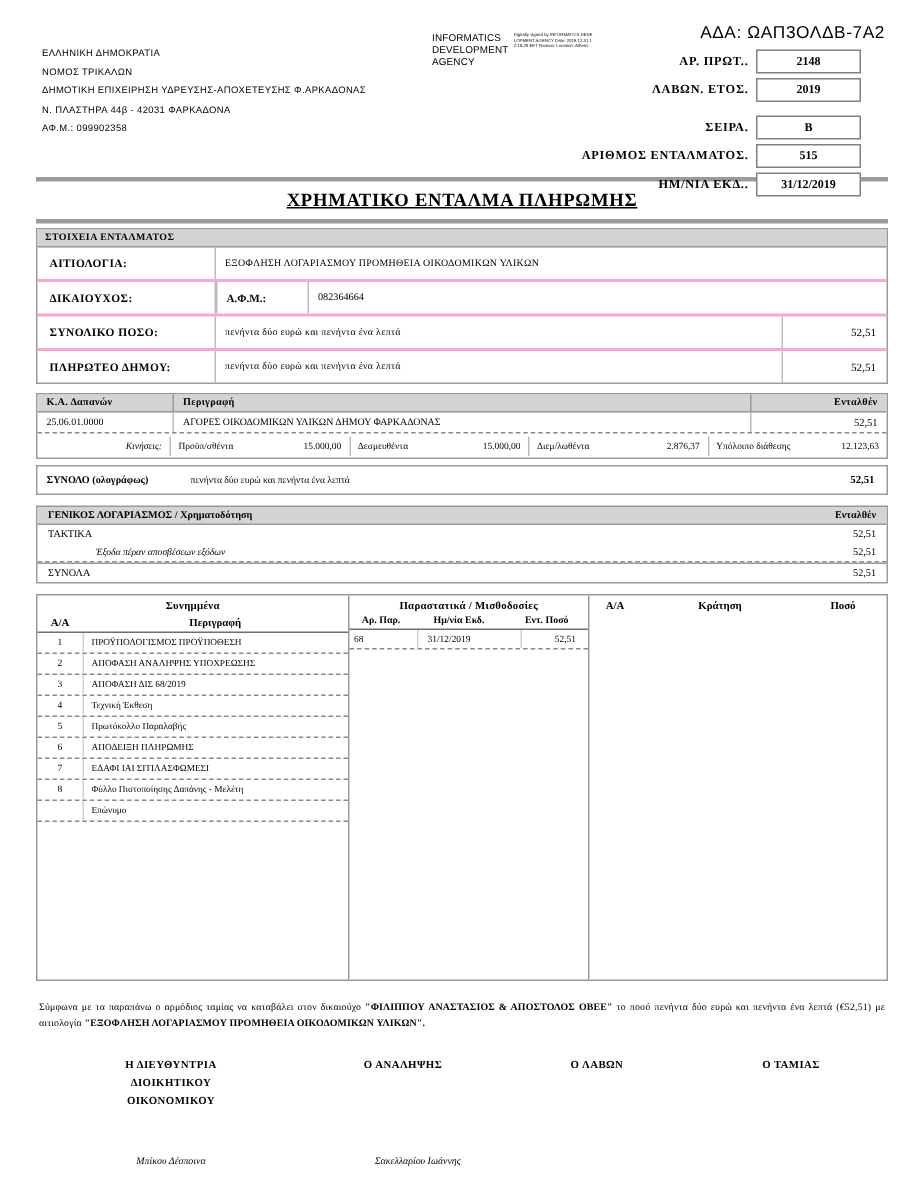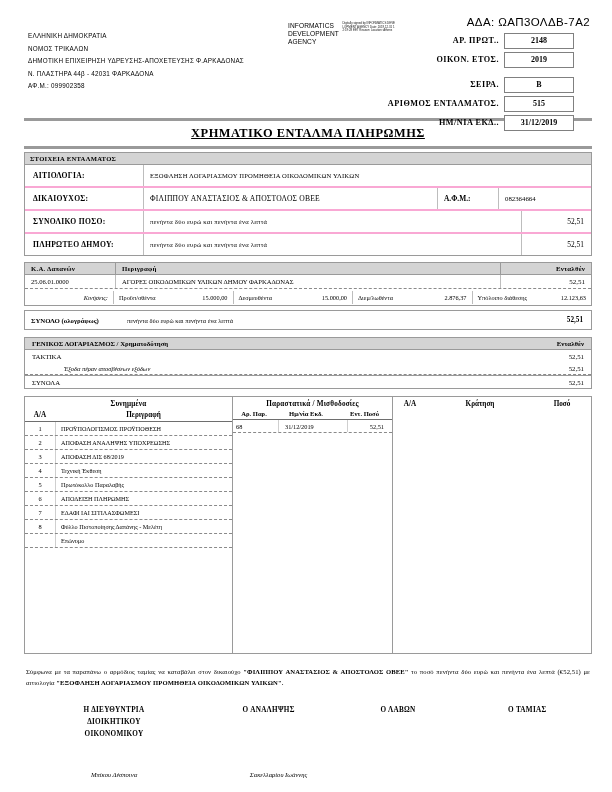--- a/index.html
+++ b/index.html
@@ -313,21 +313,21 @@
       <div class="stamp-title">INFORMATICS DEVELOPMENT AGENCY</div>
       <div class="stamp-body">Digitally signed by INFORMATICS DEVELOPMENT AGENCY Date: 2019.12.31 12:19:28 EET Reason: Location: Athens</div>
     </div>
 
     <div class="hfields">
       <div class="hrow">
         <div class="lbl">ΑΡ. ΠΡΩΤ..</div>
         <div class="hbox">2148</div>
       </div>
       <div class="hrow">
-        <div class="lbl">ΟΙΚΟΝ. ΕΤΟΣ.</div>
+        <div class="lbl">ΛΑΒΩΝ. ΕΤΟΣ.</div>
         <div class="hbox">2019</div>
       </div>
       <div class="hgap"></div>
       <div class="hrow">
         <div class="lbl">ΣΕΙΡΑ.</div>
         <div class="hbox">Β</div>
       </div>
       <div class="hrow">
         <div class="lbl">ΑΡΙΘΜΟΣ ΕΝΤΑΛΜΑΤΟΣ.</div>
         <div class="hbox">515</div>
@@ -350,21 +350,20 @@
       <span>ΣΤΟΙΧΕΙΑ ΕΝΤΑΛΜΑΤΟΣ</span>
     </div>
 
     <div class="frow">
       <div class="flabel">ΑΙΤΙΟΛΟΓΙΑ:</div>
       <div class="fval">ΕΞΟΦΛΗΣΗ ΛΟΓΑΡΙΑΣΜΟΥ ΠΡΟΜΗΘΕΙΑ ΟΙΚΟΔΟΜΙΚΩΝ ΥΛΙΚΩΝ</div>
     </div>
 
     <div class="frow">
       <div class="flabel">ΔΙΚΑΙΟΥΧΟΣ:</div>
-      <div class="fval big">ΦΙΛΙΠΠΟΥ ΑΝΑΣΤΑΣΙΟΣ &amp; ΑΠΟΣΤΟΛΟΣ ΟΒΕΕ</div>
       <div class="fsub">Α.Φ.Μ.:</div>
       <div class="fsubval">082364664</div>
     </div>
 
     <div class="frow">
       <div class="flabel">ΣΥΝΟΛΙΚΟ ΠΟΣΟ:</div>
       <div class="fval">πενήντα δύο ευρώ και πενήντα ένα λεπτά</div>
       <div class="famount">52,51</div>
     </div>
 

